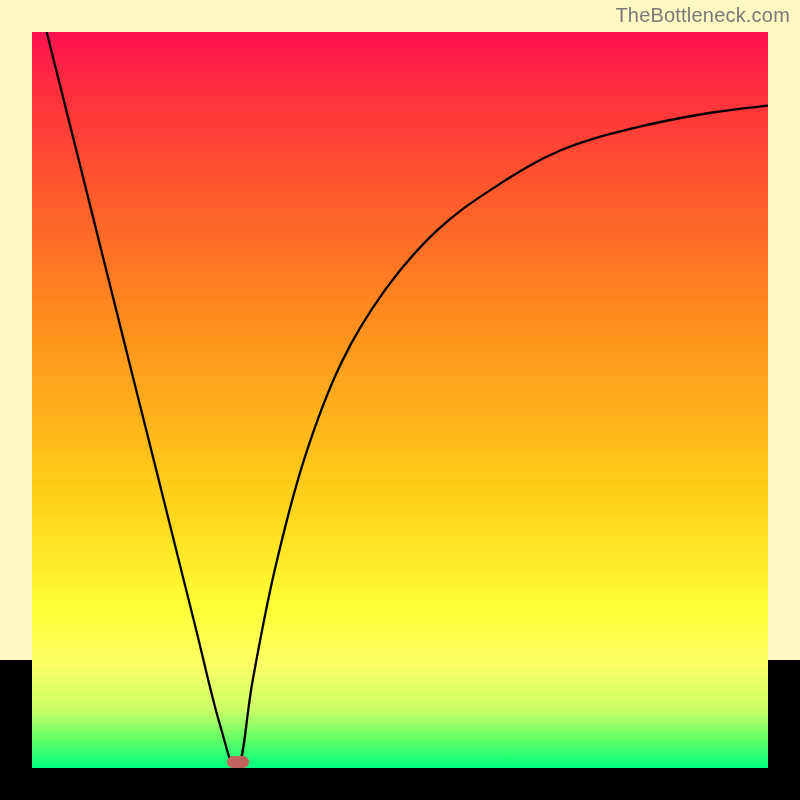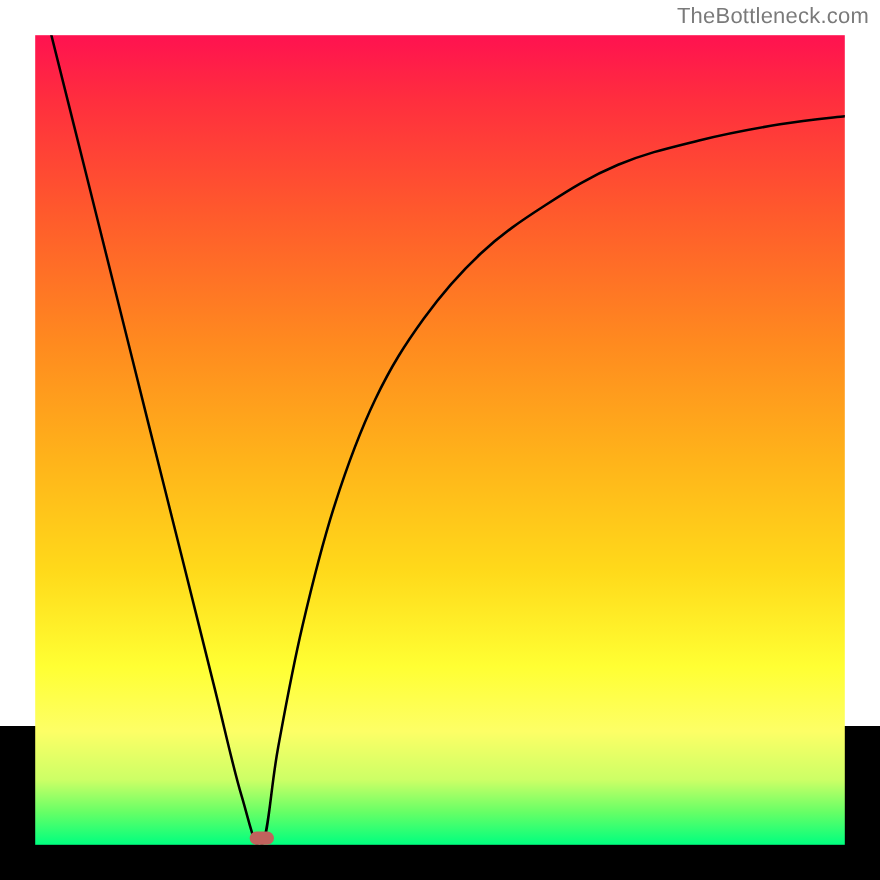--- a/index.html
+++ b/index.html
@@ -8,21 +8,21 @@
     width: 800px;
     height: 800px;
     overflow: hidden;
     background: #000;
     font-family: Arial, Helvetica, sans-serif;
   }
   .frame {
     position: relative;
     width: 800px;
     height: 660px;
-    background: #ffffff;
+    background: #fef9c3;
   }
   .plot-area {
     position: absolute;
     left: 32px;
     top: 32px;
     width: 736px;
     height: 736px;
     
     background: linear-gradient(
       to bottom,

